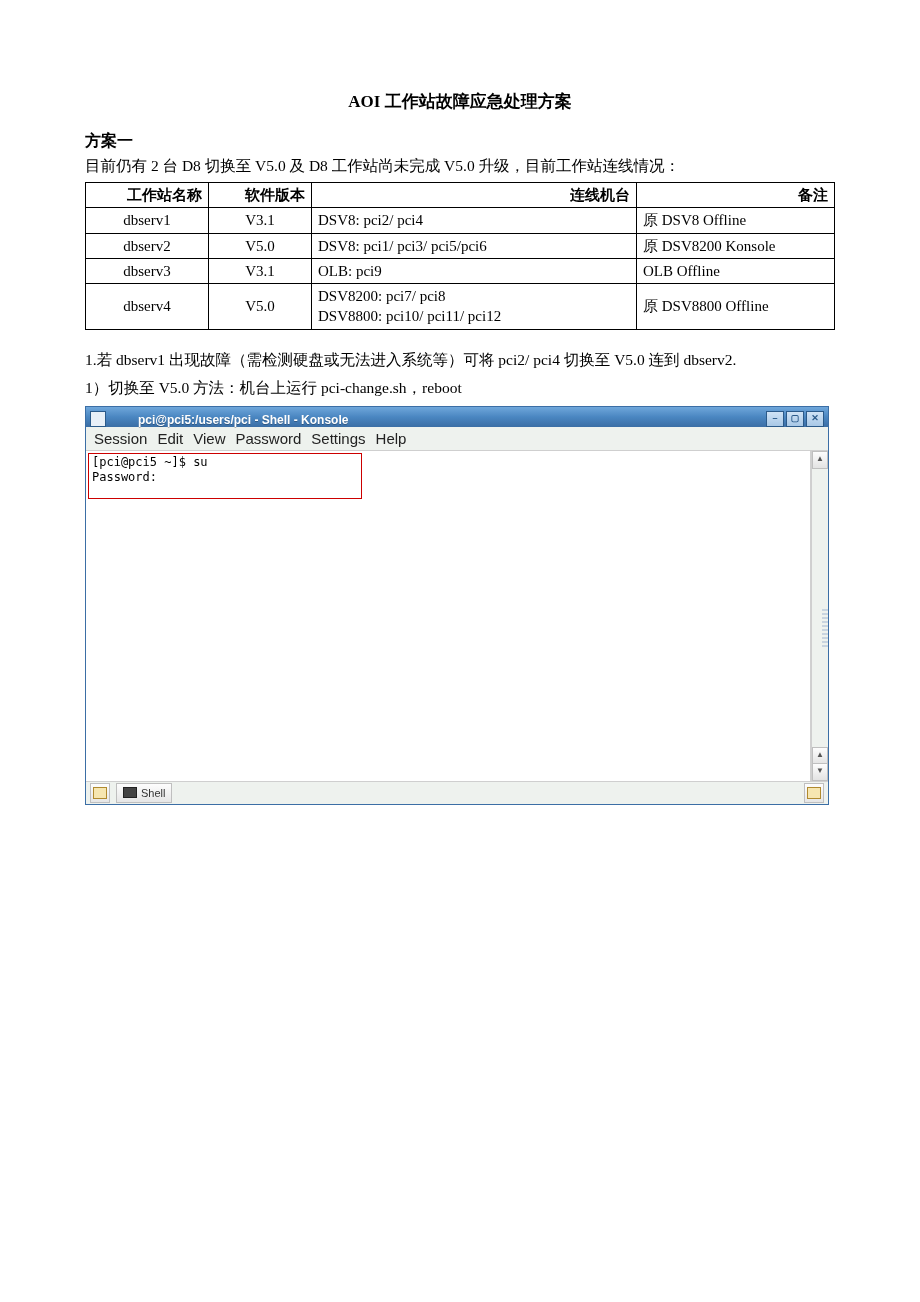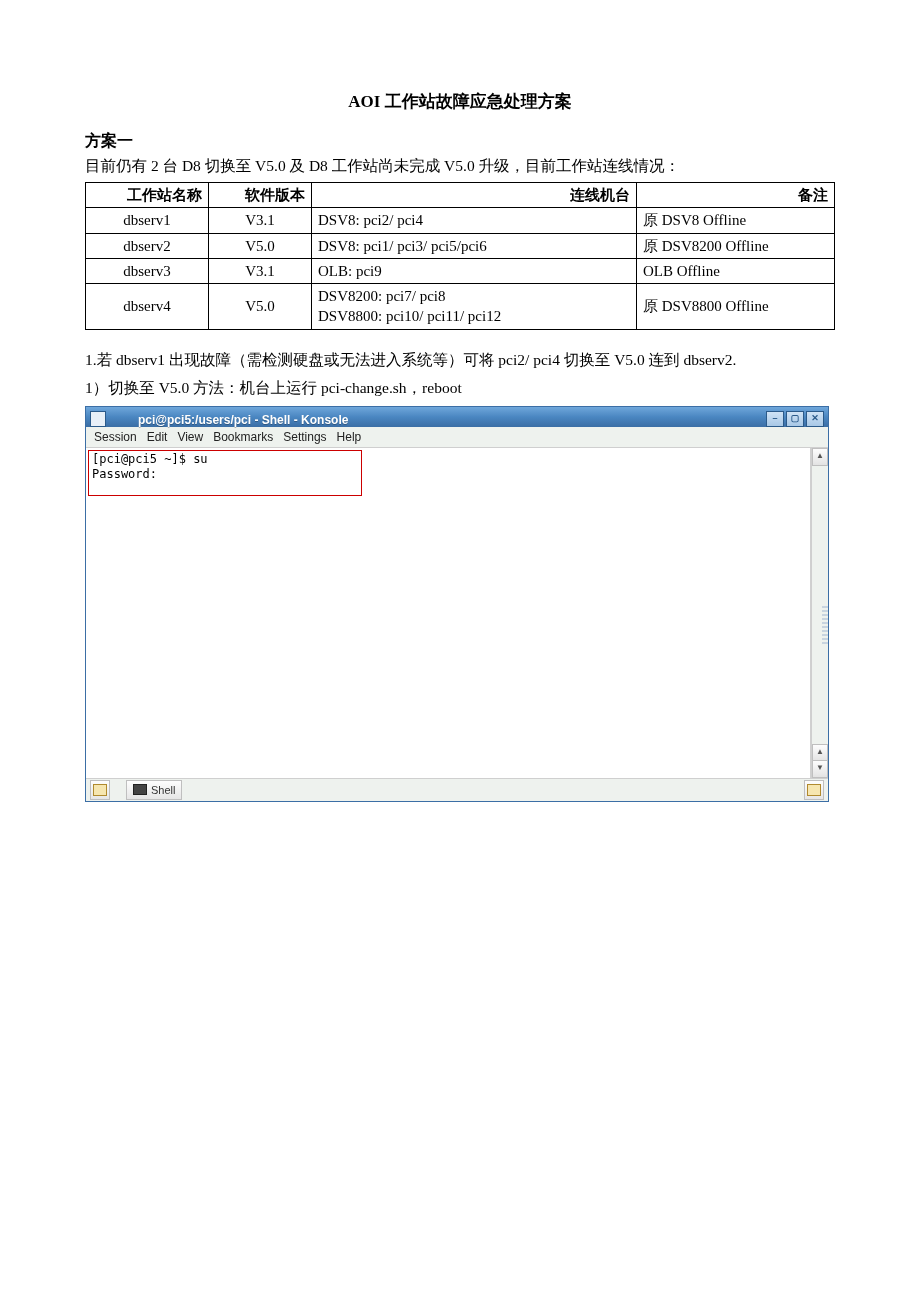--- a/index.html
+++ b/index.html
@@ -89,21 +89,21 @@
     font-size: 9px;
     line-height: 12px;
     text-align: center;
     color: #2a5a8a;
     font-weight: bold;
     font-family: Arial, sans-serif;
   }
   .k-menubar {
     background: #eef2ee;
     border-bottom: 1px solid #cfcfcf;
-    font-size: 12px;
+    font-size: 15px;
     color: #222;
     display: flex;
     gap: 10px;
     padding: 3px 8px;
   }
   .k-menubar span { cursor: default; }
   .k-body {
     position: relative;
     height: 330px;
     display: flex;
@@ -157,21 +157,21 @@
     width: 6px; height: 40px;
     background: repeating-linear-gradient(to bottom, #c8d4df 0 2px, #eef2ee 2px 4px);
   }
   .k-statusbar {
     background: #eef2ee;
     border-top: 1px solid #cfcfcf;
     height: 22px;
     display: flex;
     align-items: center;
     padding: 0 4px;
-    gap: 16px;
+    gap: 6px;
   }
   .k-sb-btn {
     height: 18px;
     border: 1px solid #bfbfbf;
     background: linear-gradient(to bottom, #fdfdfd, #e6e6e6);
     display: flex;
     align-items: center;
     padding: 0 6px;
     font-size: 11px;
     color: #333;
@@ -214,21 +214,21 @@
       <tr>
         <td class="c-center">dbserv1</td>
         <td class="c-center">V3.1</td>
         <td class="c-left">DSV8: pci2/ pci4</td>
         <td class="c-left">原 DSV8 Offline</td>
       </tr>
       <tr>
         <td class="c-center">dbserv2</td>
         <td class="c-center">V5.0</td>
         <td class="c-left">DSV8: pci1/ pci3/ pci5/pci6</td>
-        <td class="c-left">原 DSV8200 Offline</td>
+        <td class="c-left">原 DSV8200 Konsole</td>
       </tr>
       <tr>
         <td class="c-center">dbserv3</td>
         <td class="c-center">V3.1</td>
         <td class="c-left">OLB: pci9</td>
         <td class="c-left">OLB Offline</td>
       </tr>
       <tr>
         <td class="c-center">dbserv4</td>
         <td class="c-center">V5.0</td>
@@ -251,21 +251,21 @@
       <div class="k-winbtns">
         <div class="k-winbtn">–</div>
         <div class="k-winbtn">▢</div>
         <div class="k-winbtn">✕</div>
       </div>
     </div>
     <div class="k-menubar">
       <span>Session</span>
       <span>Edit</span>
       <span>View</span>
-      <span>Bookmarks</span>
+      <span>Password</span>
       <span>Settings</span>
       <span>Help</span>
     </div>
     <div class="k-body">
       <div class="k-term">
         <div class="k-redbox"></div>
         <div>[pci@pci5 ~]$ su</div>
         <div>Password:</div>
       </div>
       <div class="k-scrollbar">

